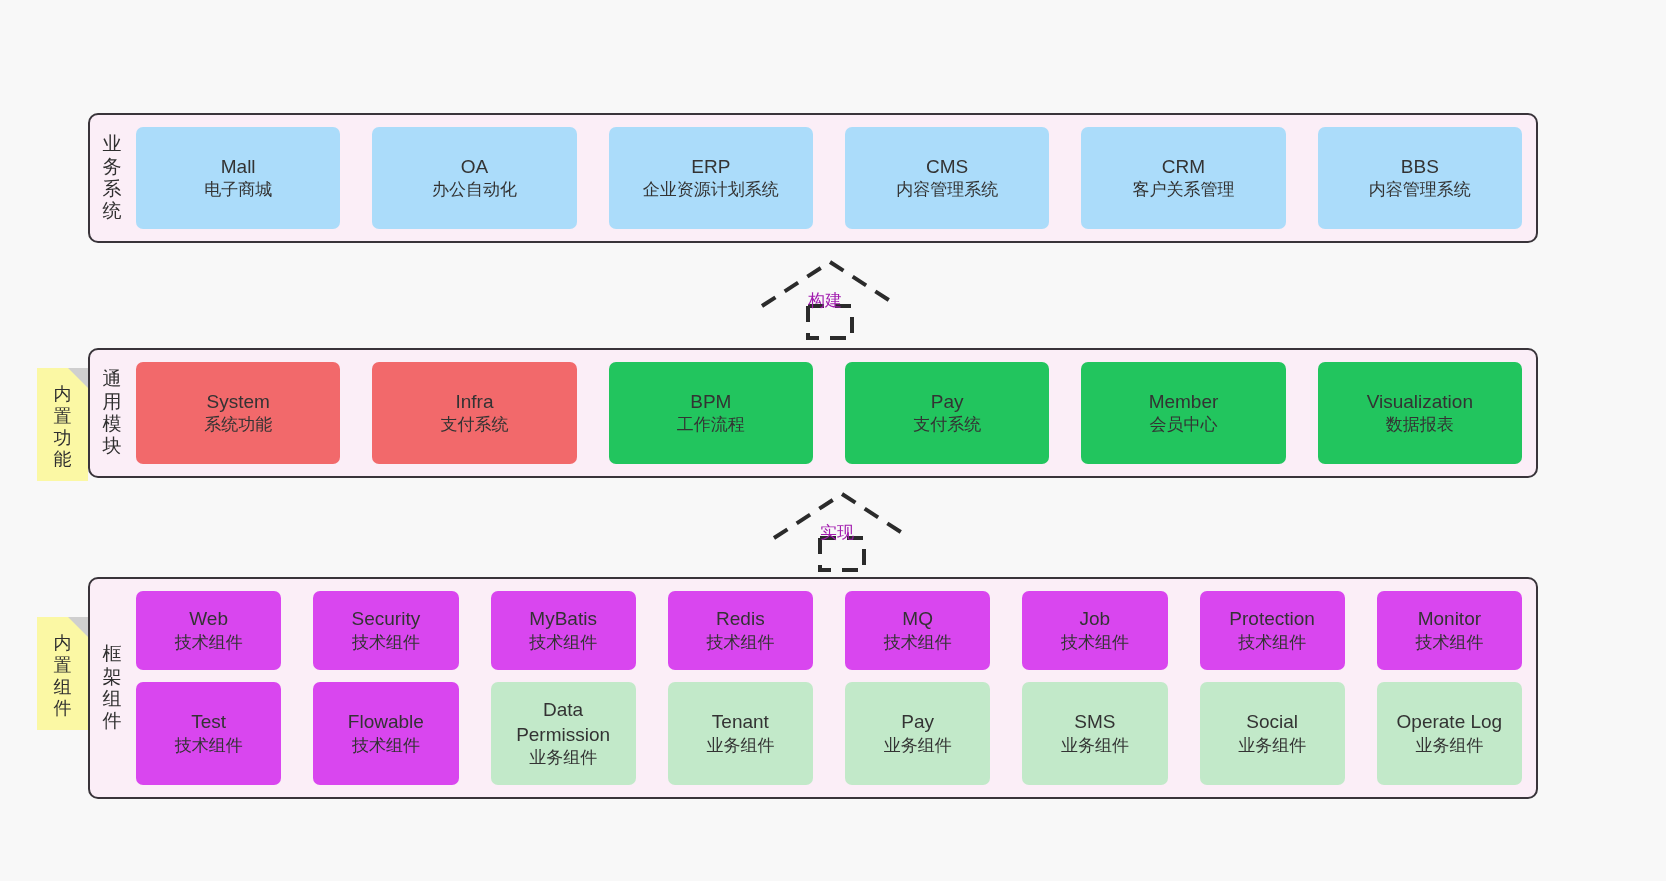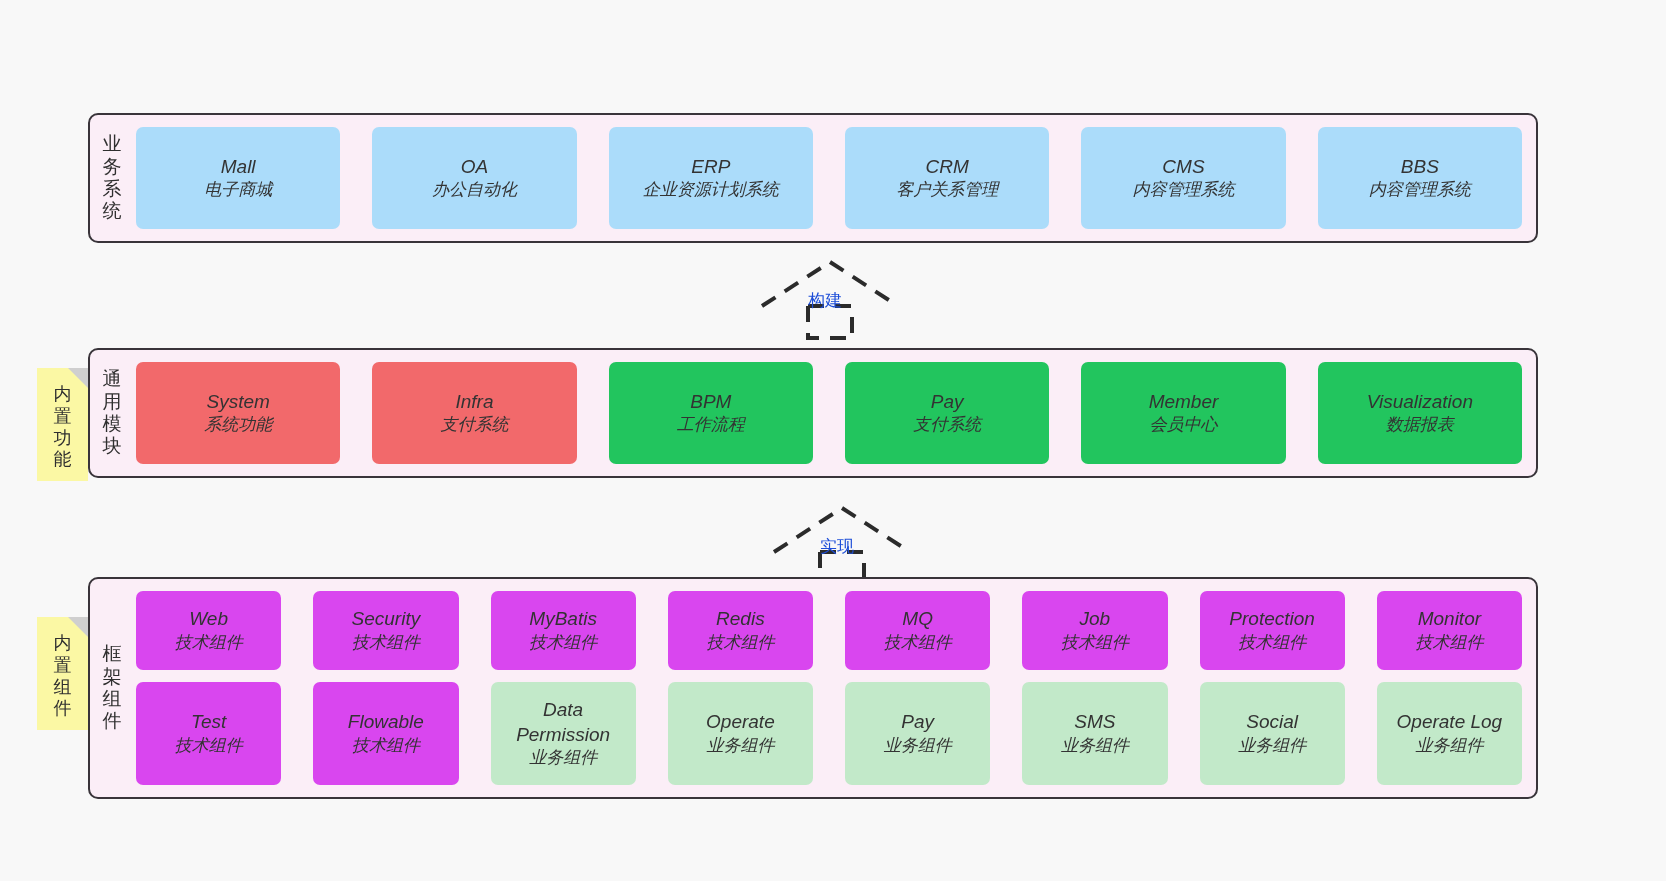--- a/index.html
+++ b/index.html
@@ -44,21 +44,20 @@
     flex-direction:column;
     justify-content:center;
     gap:12px;
     padding:12px 14px 12px 2px;
     box-sizing:border-box;
   }
   .card-row{
     display:flex;
     gap:32px;
     flex:1 1 auto;
-    font-style:italic;
   }
   .card{
     flex:1 1 0;
     border-radius:7px;
     display:flex;
     flex-direction:column;
     align-items:center;
     justify-content:center;
     text-align:center;
     color:#333333;
@@ -98,26 +97,26 @@
     width:0;height:0;
     border-left:20px solid transparent;
     border-top:20px solid #cfcfcf;
   }
   #note-builtin-func { left:37px; top:368px; height:113px; }
   #note-builtin-comp { left:37px; top:617px; height:113px; }
 
   
   .arrow{ position:absolute; }
   #arrow-build  { left:760px; top:258px; width:140px; height:82px; }
-  #arrow-impl   { left:772px; top:504px; width:140px; height:82px; }
+  #arrow-impl   { left:772px; top:490px; width:140px; height:82px; }
   .arrow svg{ display:block; overflow:visible; }
   .arrow-label{
     position:absolute;
     font-size:17px;
-    color:#1d4ed8;
+    color:#a21caf;
     background:transparent;
     white-space:nowrap;
     user-select:none;
   }
   #arrow-build .arrow-label { left:48px; top:31px; }
   #arrow-impl  .arrow-label { left:48px; top:31px; }
 </style>
 </head>
 <body>
 
@@ -136,26 +135,26 @@
       </div>
       <div class="card c-blue">
         <div class="en">OA</div>
         <div class="cn">办公自动化</div>
       </div>
       <div class="card c-blue">
         <div class="en">ERP</div>
         <div class="cn">企业资源计划系统</div>
       </div>
       <div class="card c-blue">
+        <div class="en">CMS</div>
+        <div class="cn">内容管理系统</div>
+      </div>
+      <div class="card c-blue">
         <div class="en">CRM</div>
         <div class="cn">客户关系管理</div>
-      </div>
-      <div class="card c-blue">
-        <div class="en">CMS</div>
-        <div class="cn">内容管理系统</div>
       </div>
       <div class="card c-blue">
         <div class="en">BBS</div>
         <div class="cn">内容管理系统</div>
       </div>
     </div>
   </div>
 </div>
 
 <div class="arrow" id="arrow-build">
@@ -280,21 +279,21 @@
       </div>
       <div class="card c-green">
         <div class="en">Flowable</div>
         <div class="cn">技术组件</div>
       </div>
       <div class="card c-lightgreen">
         <div class="en">Data Permission</div>
         <div class="cn">业务组件</div>
       </div>
       <div class="card c-lightgreen">
-        <div class="en">Operate</div>
+        <div class="en">Tenant</div>
         <div class="cn">业务组件</div>
       </div>
       <div class="card c-lightgreen">
         <div class="en">Pay</div>
         <div class="cn">业务组件</div>
       </div>
       <div class="card c-lightgreen">
         <div class="en">SMS</div>
         <div class="cn">业务组件</div>
       </div>

